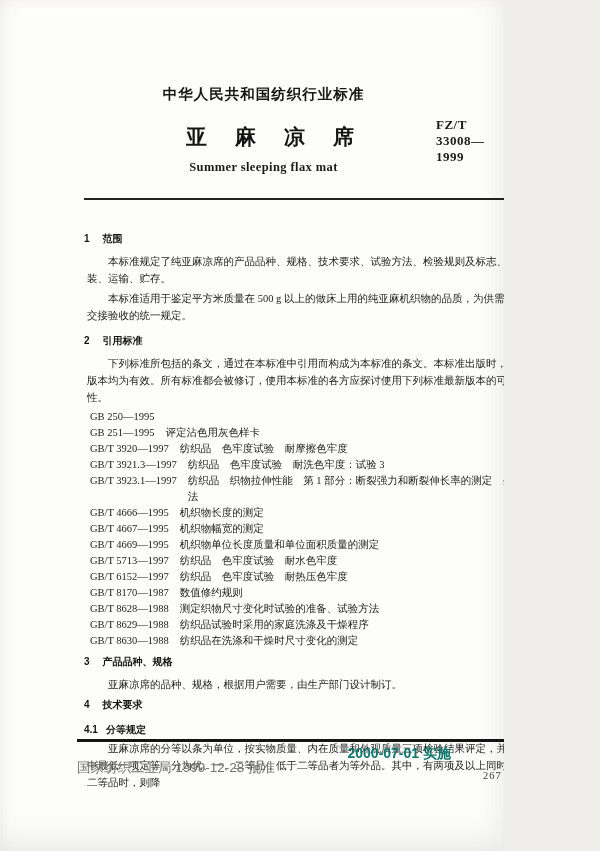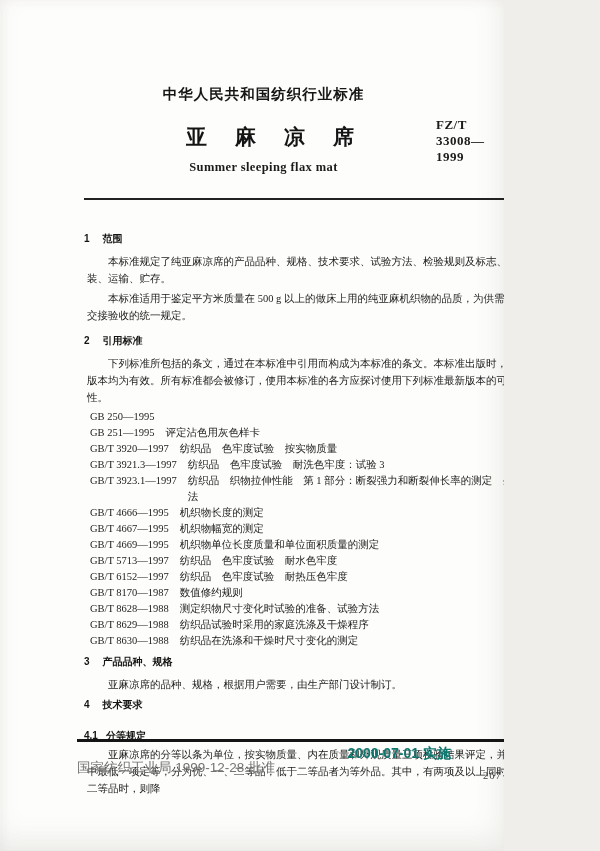--- a/index.html
+++ b/index.html
@@ -57,21 +57,21 @@
   .h.sub .num { margin-right: 8px; }
   p { margin: 3px; text-indent: 2em; }
 
   .sec-scope .h { margin: 4px 0 6px; }
   .sec-ref  .h { margin: 8px 0 6px; }
   .std-list { margin: 1px 0 0 6px; line-height: 16px; }
   .std-item { display: flex; }
   .std-code { flex: none; margin-right: 11px; white-space: nowrap; }
   .std-desc { flex: 1; }
   .sec-prod .h { margin: 4px 0 6px; }
-  .sec-tech .h.main { margin: 3px 0 12px; }
+  .sec-tech .h.main { margin: 3px 0 6px; }
   .sec-tech .h.sub  { margin: 4px 0 0; line-height: 14px; padding-top: 4px; }
 
   
   .footer-rule {
     position: absolute; top: 739px; left: 77px;
     width: 471px; height: 3px; background: #151515;
   }
   .footer-left {
     position: absolute; top: 745px; left: 77px;
     font-family: "Liberation Sans", sans-serif; font-weight: normal; font-size: 13.5px;
@@ -117,21 +117,21 @@
       <div class="std-list">
         <div class="std-item">
             <span class="std-code">GB 250—1995</span>
           </div>
         <div class="std-item">
             <span class="std-code">GB 251—1995</span>
             <span class="std-desc">评定沾色用灰色样卡</span>
           </div>
         <div class="std-item">
             <span class="std-code">GB/T 3920—1997</span>
-            <span class="std-desc">纺织品　色牢度试验　按实物质量</span>
+            <span class="std-desc">纺织品　色牢度试验　耐摩擦色牢度</span>
           </div>
         <div class="std-item">
             <span class="std-code">GB/T 3921.3—1997</span>
             <span class="std-desc">纺织品　色牢度试验　耐洗色牢度：试验 3</span>
           </div>
         <div class="std-item">
             <span class="std-code">GB/T 3923.1—1997</span>
             <span class="std-desc">纺织品　织物拉伸性能　第 1 部分：断裂强力和断裂伸长率的测定　条样法</span>
           </div>
         <div class="std-item">

